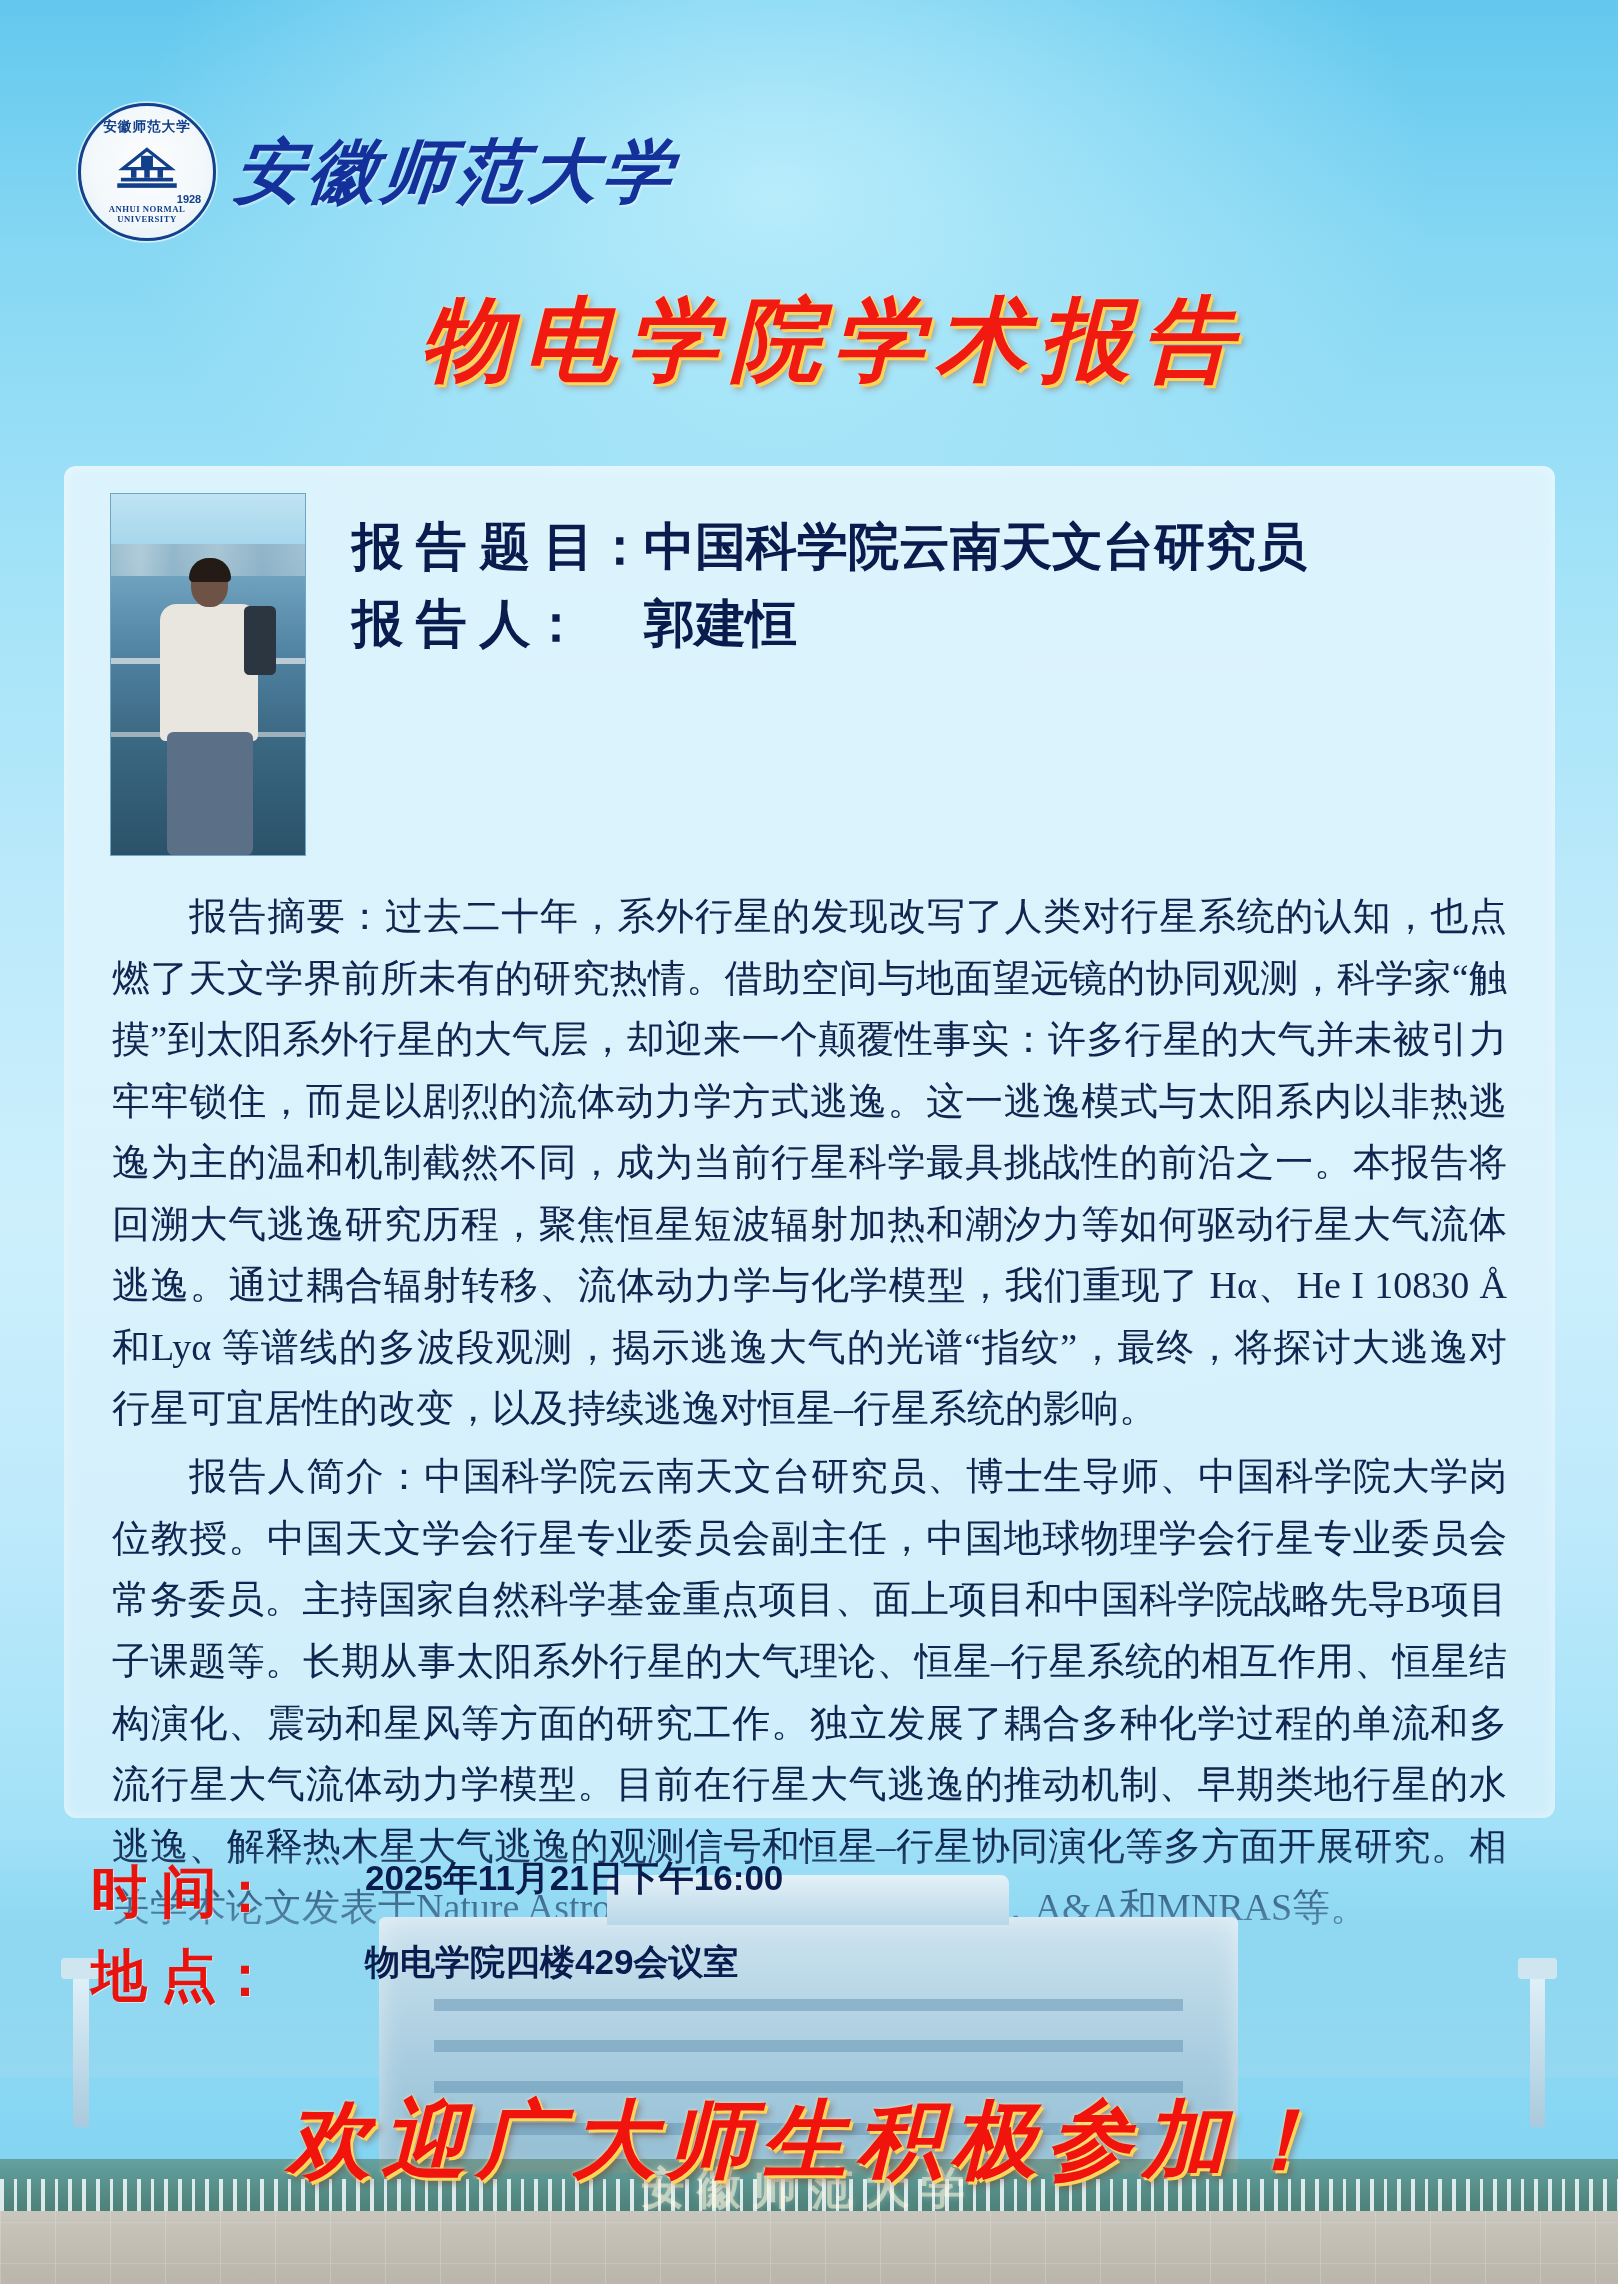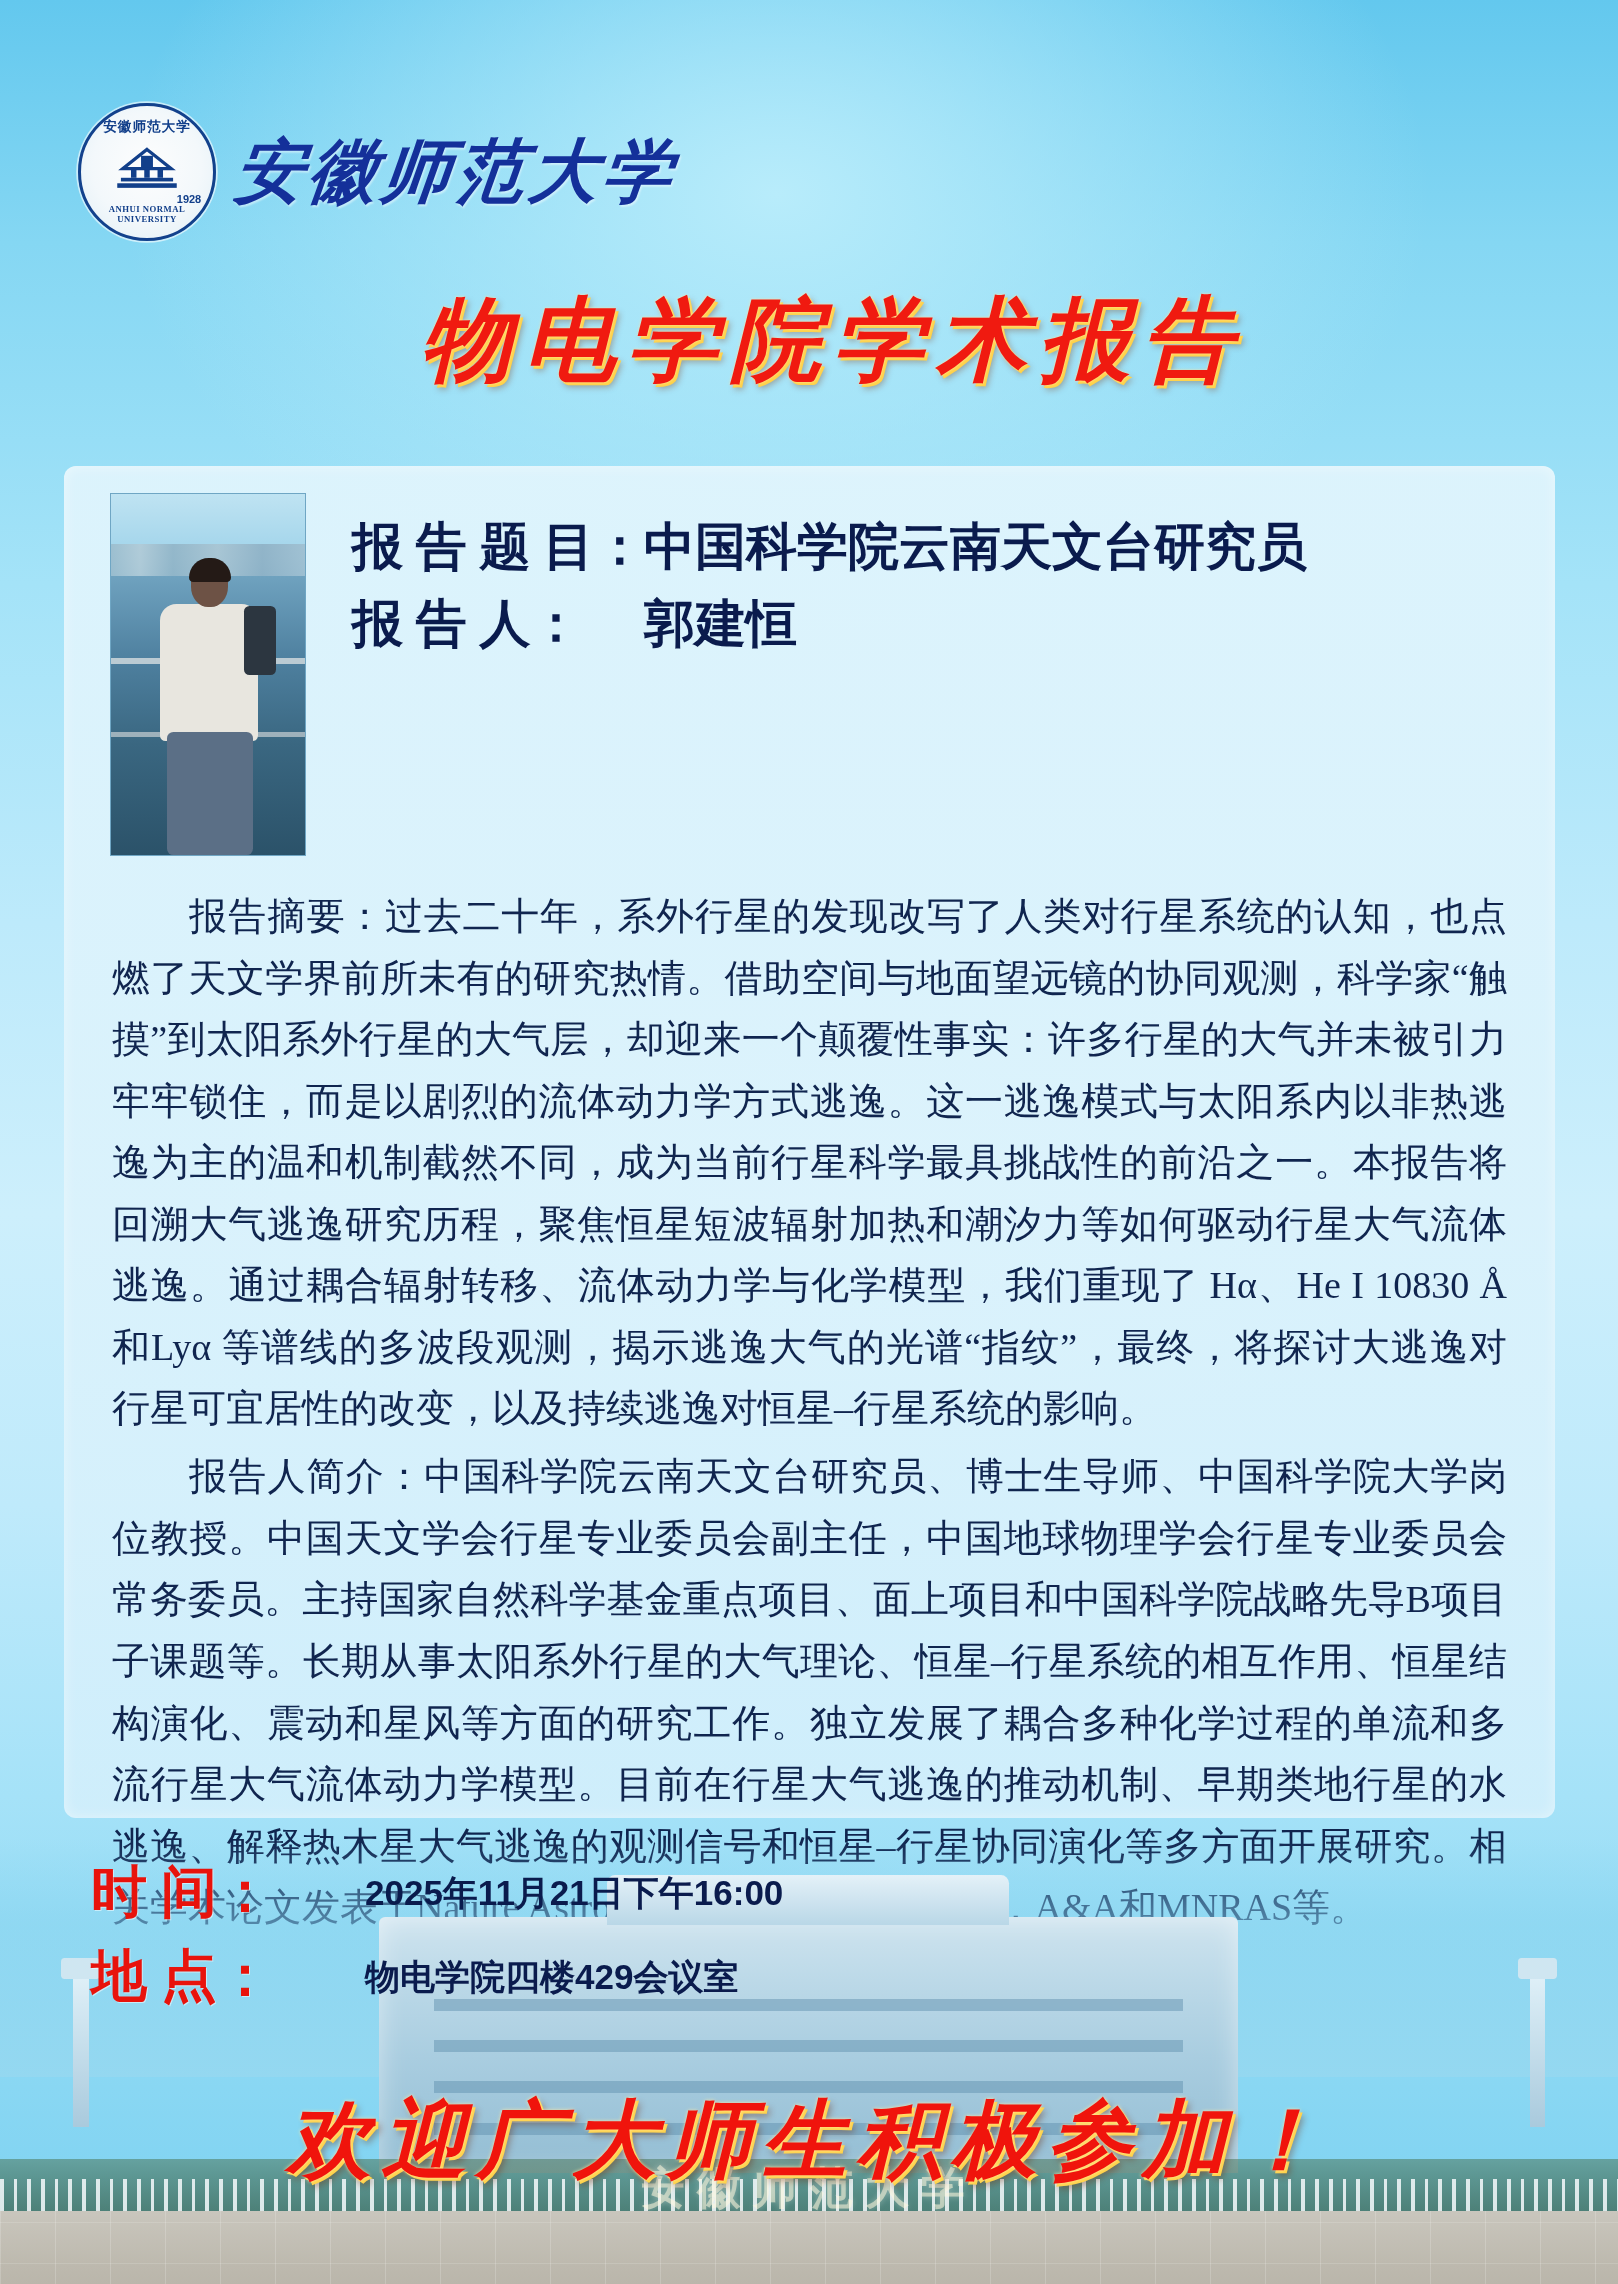--- a/index.html
+++ b/index.html
@@ -258,21 +258,21 @@
   
   .meta {
     position: absolute;
     left: 91px;
     top: 1855px;
     font-family: "Liberation Serif", serif;
     font-weight: bold;
   }
   .meta-row {
     display: flex;
-    align-items: center;
+    align-items: flex-start;
     white-space: nowrap;
     margin-bottom: 8.2px;
   }
   .meta-label {
     color: #e8130c;
     font-size: 56px;
     letter-spacing: 0;
     width: 274px;
     text-shadow: 0.9px 0.9px 0 rgba(255,255,255,0.5);
   }

